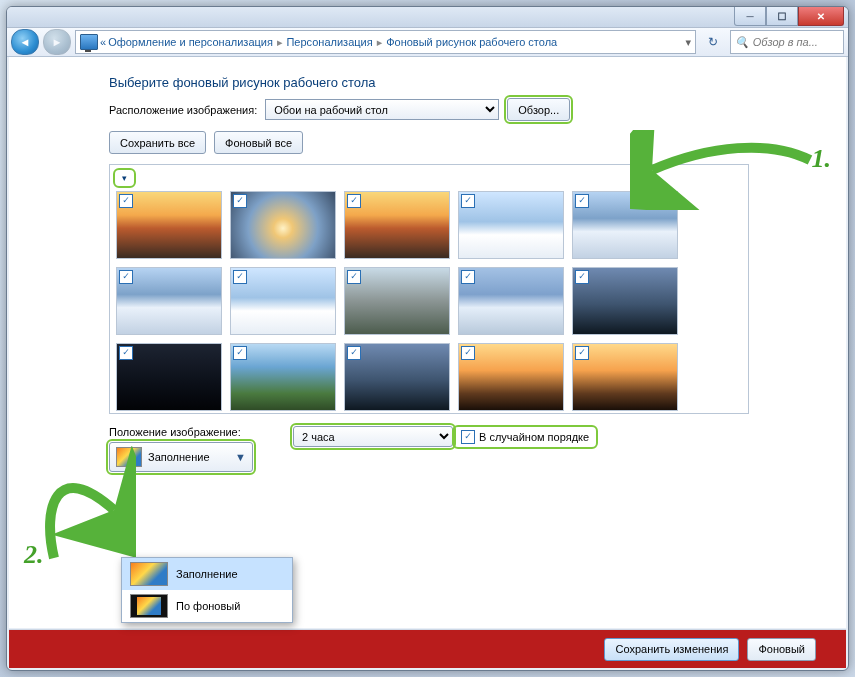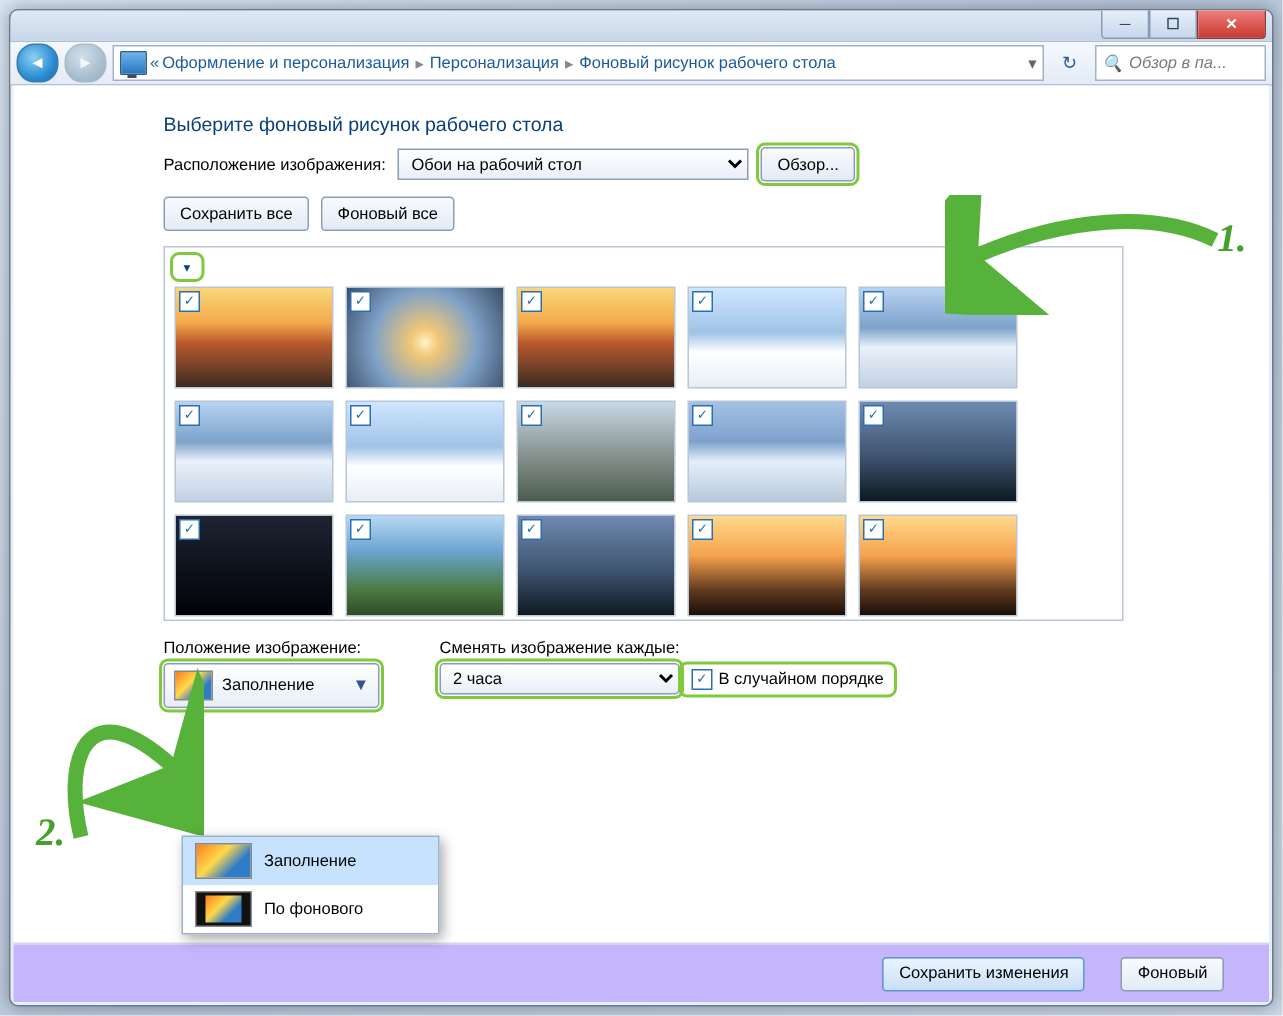--- a/index.html
+++ b/index.html
@@ -58,21 +58,21 @@
   .posbtn .dd{margin-left:auto;color:#2d5789}
   .miniic{width:24px;height:18px;background:linear-gradient(135deg,#f77f1f,#ffd84a 40%,#2f7cc7 70%);border:1px solid #888}
   .chk2{display:flex;align-items:center;gap:4px;font-size:11px}
   .chk2 .box{width:12px;height:12px;border:1px solid #2a6fb4;background:#fff;font-size:9px;text-align:center;line-height:11px;color:#2a6fb4}
   
   .dropdown{position:absolute;left:114px;top:550px;width:170px;background:#fff;border:1px solid #9bb0c9;box-shadow:2px 3px 8px rgba(0,0,0,.35);z-index:40}
   .dropdown .item{display:flex;align-items:center;gap:8px;padding:4px 8px;font-size:11px}
   .dropdown .item.sel{background:#c6e2ff}
   .dropdown .item .miniic{width:36px;height:22px}
   
-  .footer{position:absolute;left:2px;right:2px;bottom:2px;height:38px;background:#c4b5fd;border-top:1px solid #cdd8e6;display:flex;align-items:center;justify-content:flex-end;gap:24px;padding-right:30px}
+  .footer{position:absolute;left:2px;right:2px;bottom:2px;height:38px;background:#b91c1c;border-top:1px solid #cdd8e6;display:flex;align-items:center;justify-content:flex-end;gap:8px;padding-right:30px}
   
   .note{position:absolute;font-family:"Comic Sans MS",cursive;font-style:italic;font-size:26px;color:#44a12a;font-weight:bold}
   svg.arrow{position:absolute;pointer-events:none}
 </style>
 </head>
 <body>
 
 <div class="window">
 
   <div class="titlebar">
@@ -176,21 +176,20 @@
       <div class="bottomctl">
         <div class="col">
           <span class="lbl">Положение изображение:</span>
           <div class="posbtn highlight">
             <span class="miniic"></span>
             <span>Заполнение</span>
             <span class="dd">▼</span>
           </div>
         </div>
         <div class="col">
-          <span class="lbl">Сменять изображение каждые:</span>
           <div class="row" style="margin:0;gap:2px">
             <select class="win7 highlight" style="width:160px">
               <option>2 часа</option>
             </select>
             <div class="chk2 highlight" style="padding:2px 6px">
               <span class="box">✓</span>
               <span>В случайном порядке</span>
             </div>
           </div>
         </div>
@@ -205,21 +204,21 @@
 
   <div class="dropdown">
     <div class="item sel">
       <span class="miniic"></span>
       <span>Заполнение</span>
     </div>
     <div class="item">
       <span class="miniic" style="background:#111;position:relative">
           <span style="position:absolute;left:6px;top:2px;width:24px;height:18px;background:linear-gradient(135deg,#f77f1f,#ffd84a 40%,#2f7cc7 70%)"></span>
         </span>
-      <span>По фонового</span>
+      <span>По фоновый</span>
     </div>
   </div>
 </div>
 
 <span class="note" style="right:24px;top:144px">1.</span>
 <span class="note" style="left:24px;top:540px">2.</span>
 
 <svg class="arrow" style="left:630px;top:130px;width:190px;height:80px" viewBox="0 0 190 80">
   <defs>
       <marker id="ah1" markerWidth="12" markerHeight="12" refX="3" refY="6" orient="auto">

